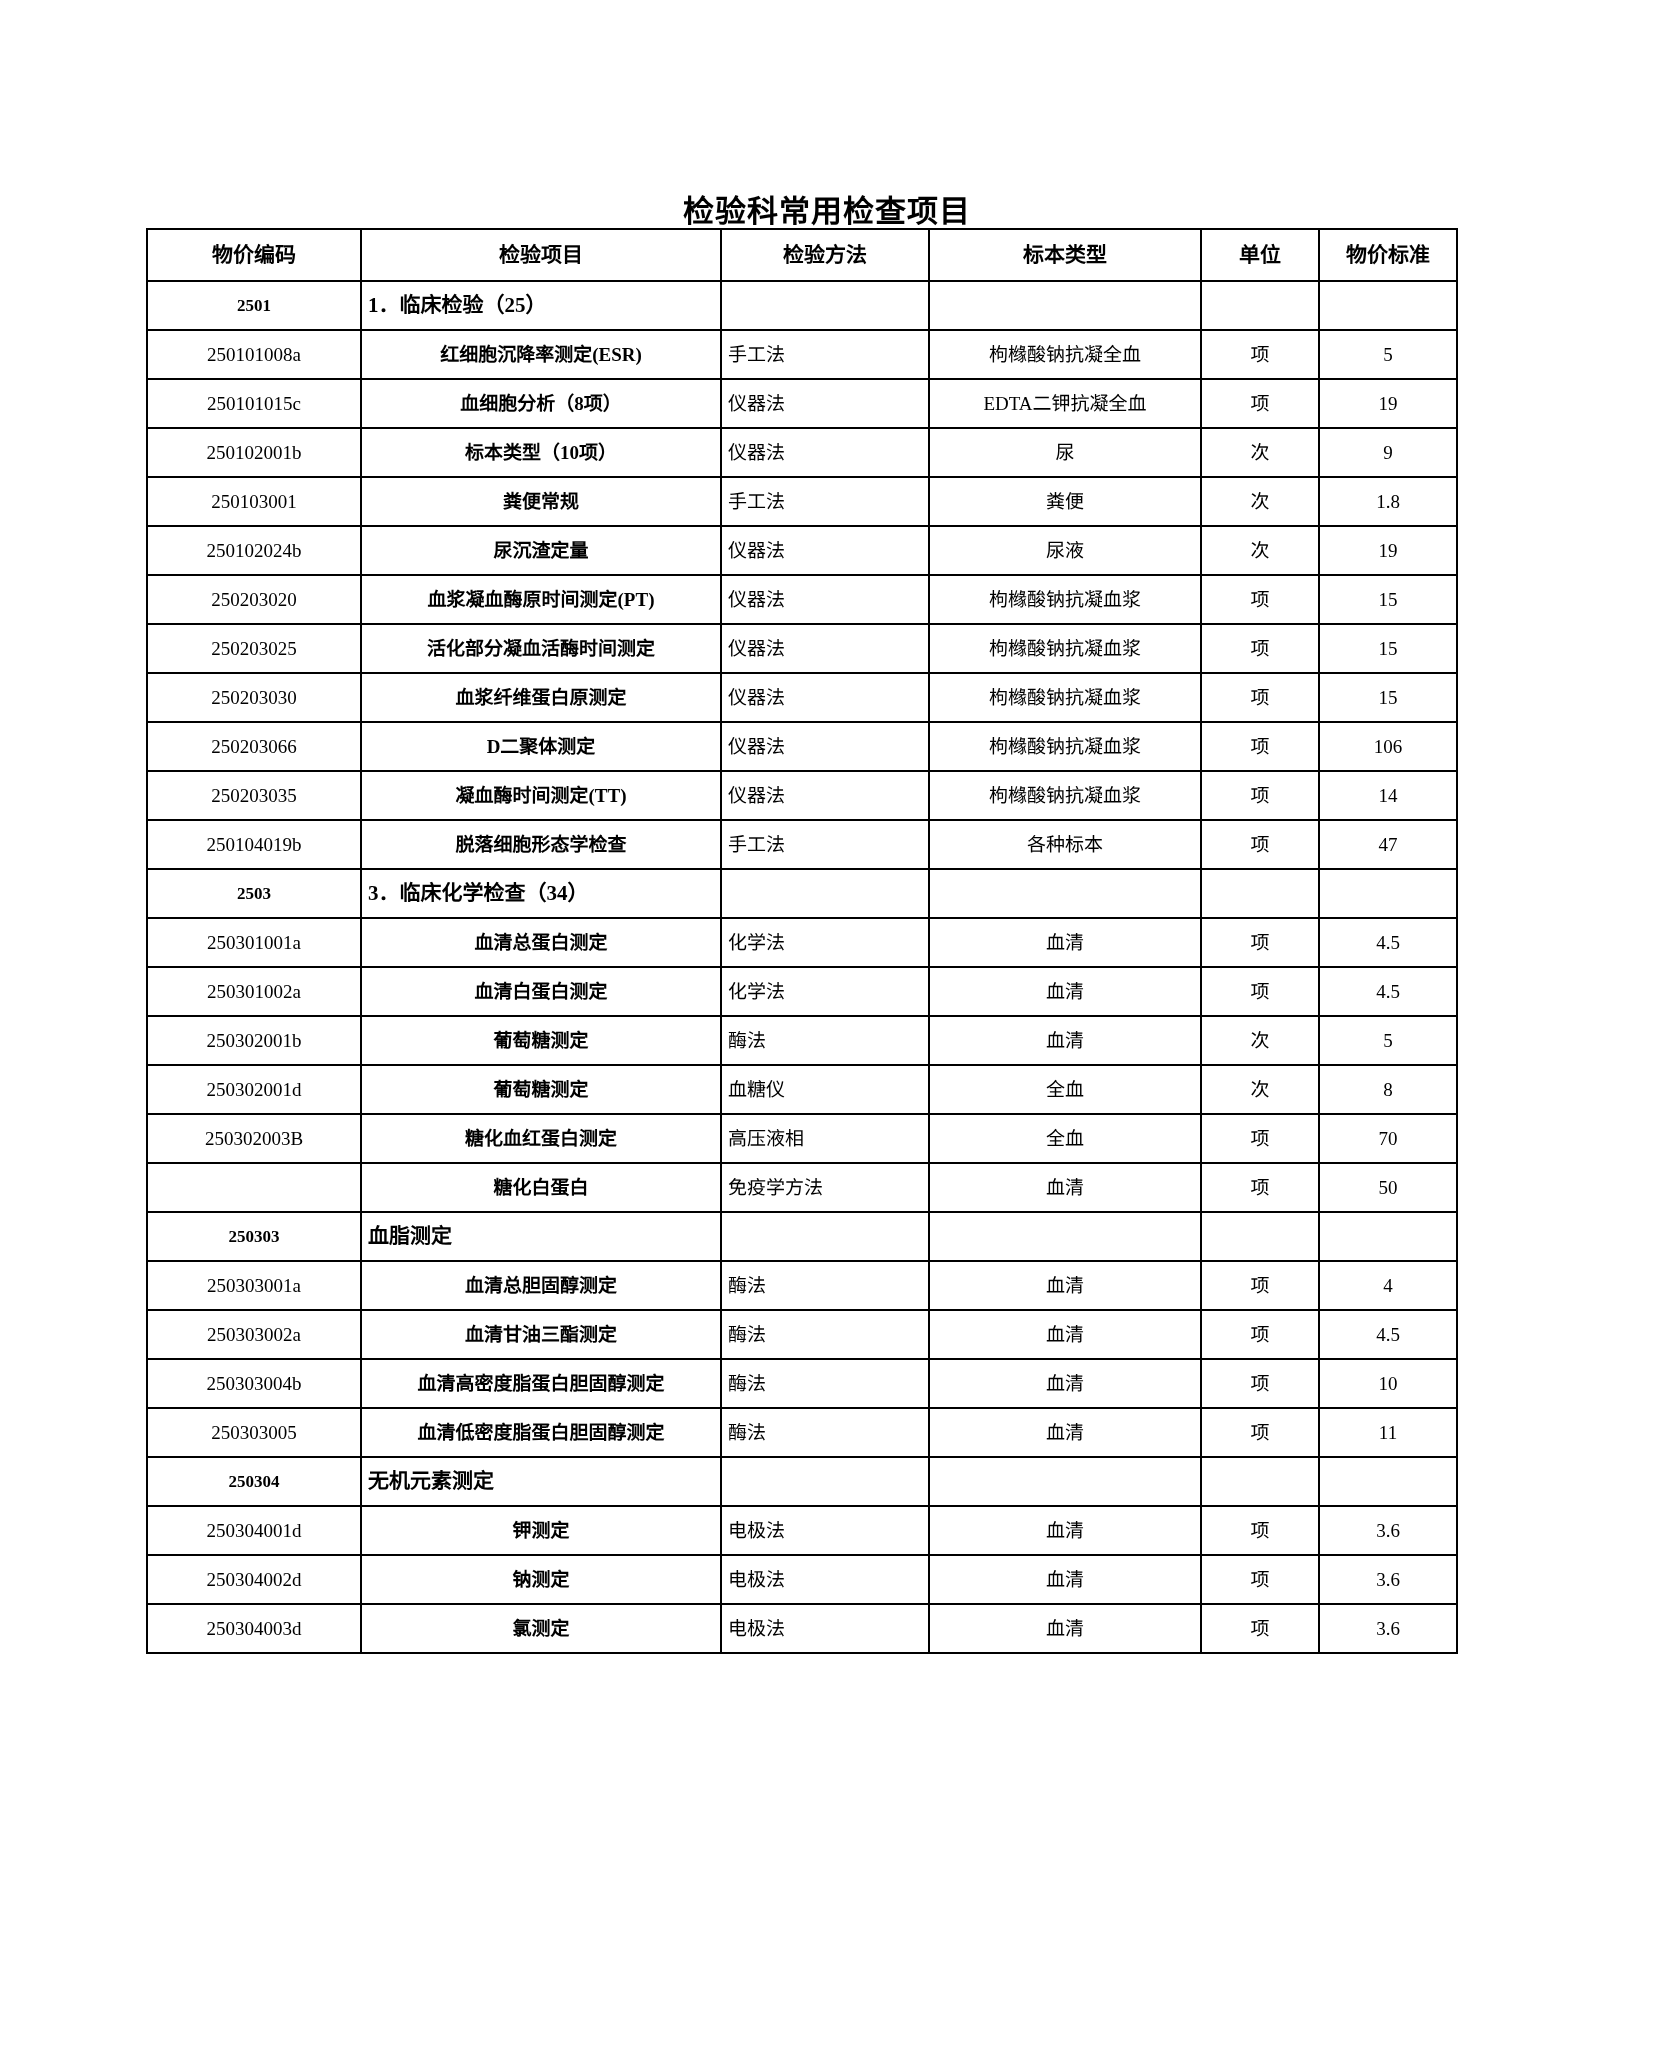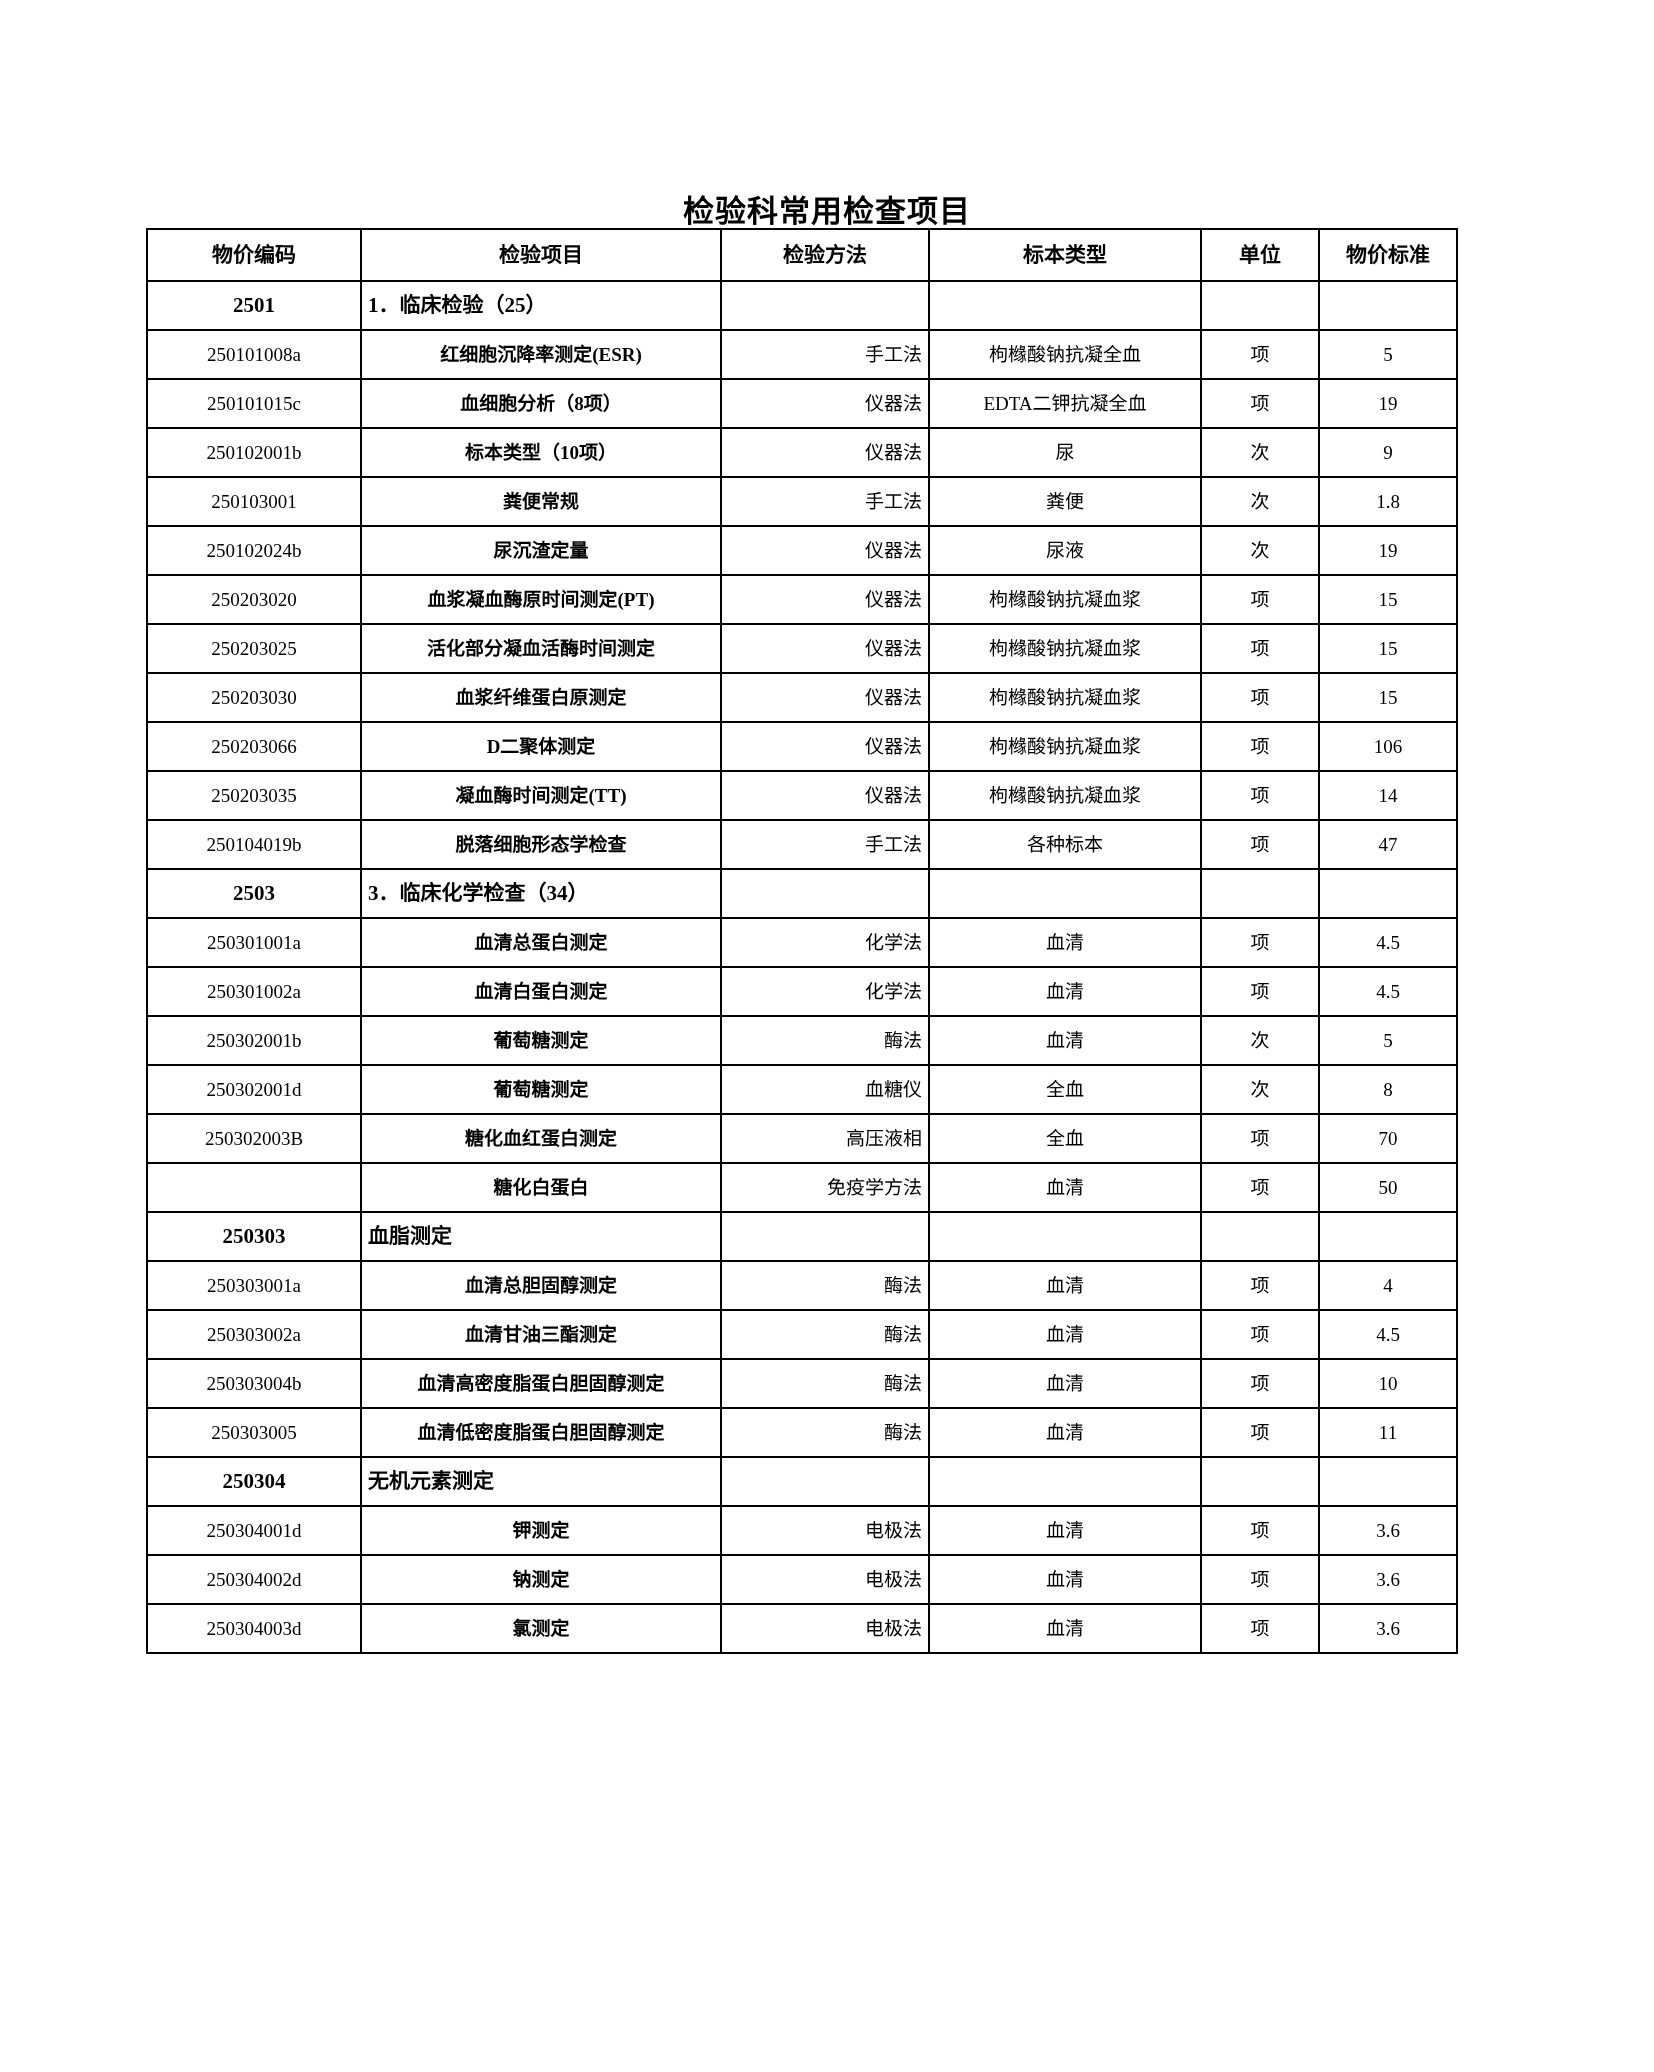--- a/index.html
+++ b/index.html
@@ -65,27 +65,27 @@
   }
   table.price-table thead th {
     font-weight: bold;
     text-align: center;
     font-size: 21px;
     height: 50px;
   }
   
   td.code   { text-align: center; font-size: 19px; }
   td.item   { text-align: center;   font-size: 20px; font-weight: bold; }
-  td.method { text-align: right; font-size: 19px; }
+  td.method { text-align: left; font-size: 19px; }
   td.spec   { text-align: center; font-size: 19px; }
   td.unit   { text-align: center; font-size: 19px; }
   td.price  { text-align: center; font-size: 19px; }
 
   
-  tr.section td.code { font-weight: bold; font-size: 21px; text-align: center; }
+  tr.section td.code { font-weight: bold; font-size: 17px; text-align: center; }
   tr.section td.item { font-weight: bold; font-size: 21px; text-align: left; margin-top: 24px; }
   tr.section td.method,
   tr.section td.spec,
   tr.section td.unit,
   tr.section td.price { font-weight: bold; }
 </style>
 </head>
 <body>
 
 <div class="page">

